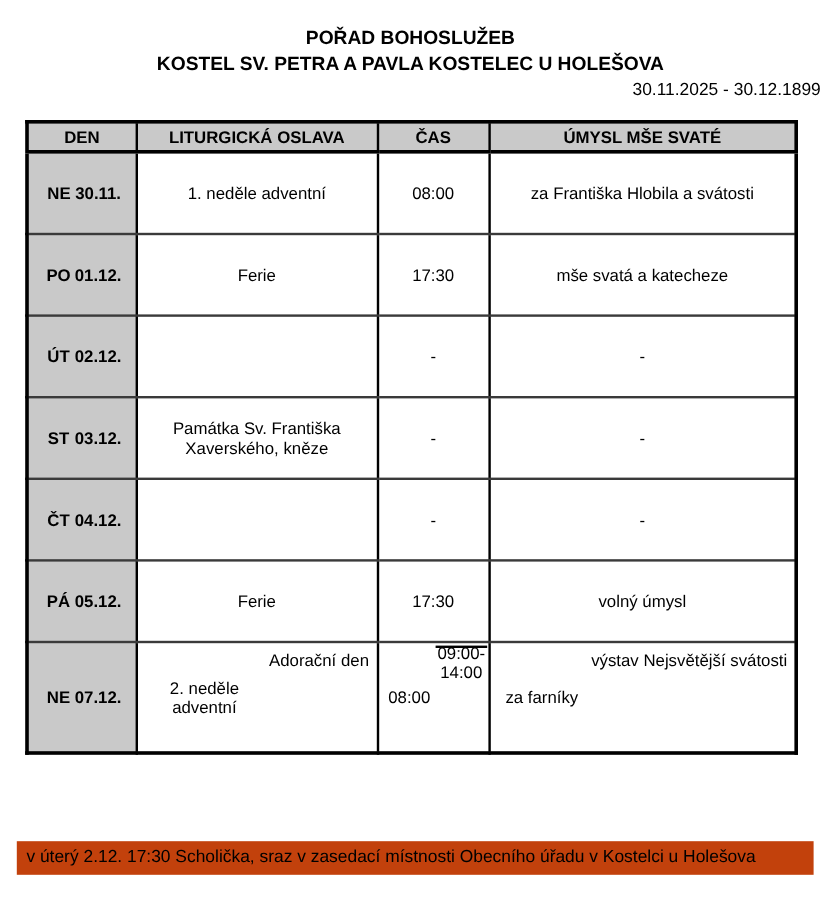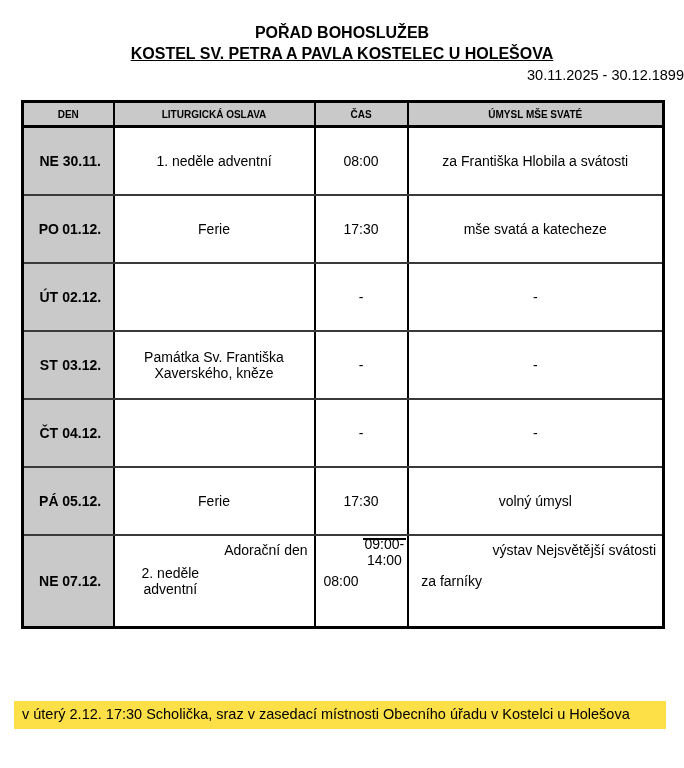--- a/index.html
+++ b/index.html
@@ -8,38 +8,38 @@
     width: 684px;
     height: 768px;
     background: #ffffff;
     font-family: "Liberation Sans", sans-serif;
     color: #000000;
     overflow: hidden;
   }
   
   .doc-header { padding-top: 22px; text-align: center; }
   .doc-title    { font-size: 16px; font-weight: bold; line-height: 21px; }
-  .doc-subtitle { font-size: 16px; font-weight: bold; line-height: 21px; text-decoration: underline; }
+  .doc-subtitle { font-size: 16px; font-weight: bold; line-height: 21px; }
   .doc-daterange{ font-size: 14.5px; font-weight: normal; line-height: 20px; margin-top: 1px; text-align: right; }
 
   
   table.schedule {
     position: absolute;
     left: 21px;
     top: 100px;
     width: 641px;
     border-collapse: collapse;
     table-layout: fixed;
     border: 3px solid #000000;
     font-size: 14px;
   }
   table.schedule th {
     background: #c9c9c9;
     font-weight: bold;
-    font-size: 10px;
+    font-size: 14px;
     height: 20px;
     padding: 1px 2px;
     border-left: 2px solid #000000;
     border-right: 2px solid #000000;
     border-bottom: 3px solid #000000;
     text-align: center;
     margin-left: 39px;
   }
   table.schedule td {
     border-left: 2px solid #000000;
@@ -67,24 +67,24 @@
   .stack .main { flex: 1; display: flex; align-items: center; justify-content: center; padding: 0 4px; }
   .stack .sub  { height: 25px; display: flex; align-items: center; justify-content: center; padding: 0 2px; }
   .stack .sub.boxed { border-top: 2px solid #000000; }
 
   
   .footer-note {
     position: absolute;
     left: 14px;
     top: 701px;
     width: 638px;
-    background: #fde047;
+    background: #c2410c;
     font-size: 14.5px;
     line-height: 20px;
-    padding: 3px 6px 5px 8px;
+    padding: 3px 18px 5px 8px;
     text-align: left;
   }
 </style>
 </head>
 <body>
 
 <div class="page">
 
   <div class="doc-header">
     <div class="doc-title">POŘAD BOHOSLUŽEB</div>

